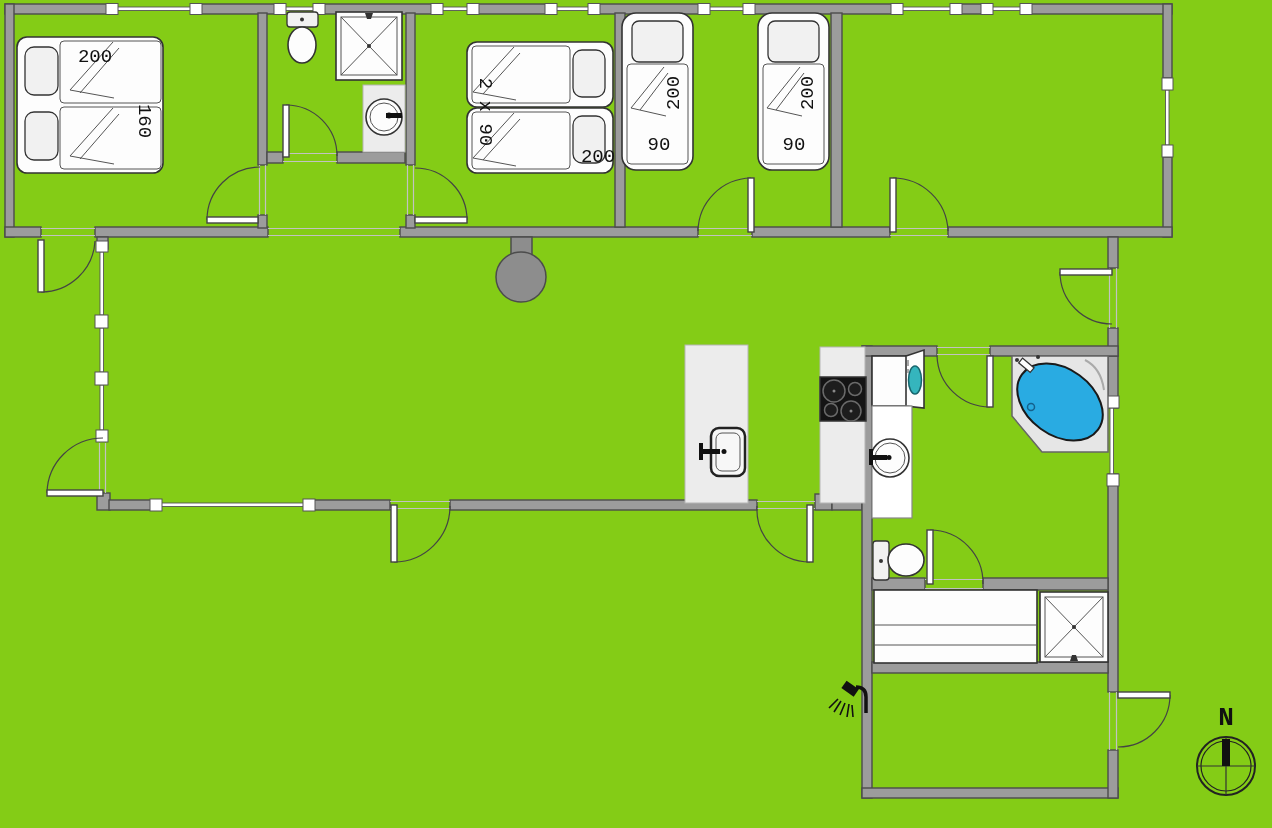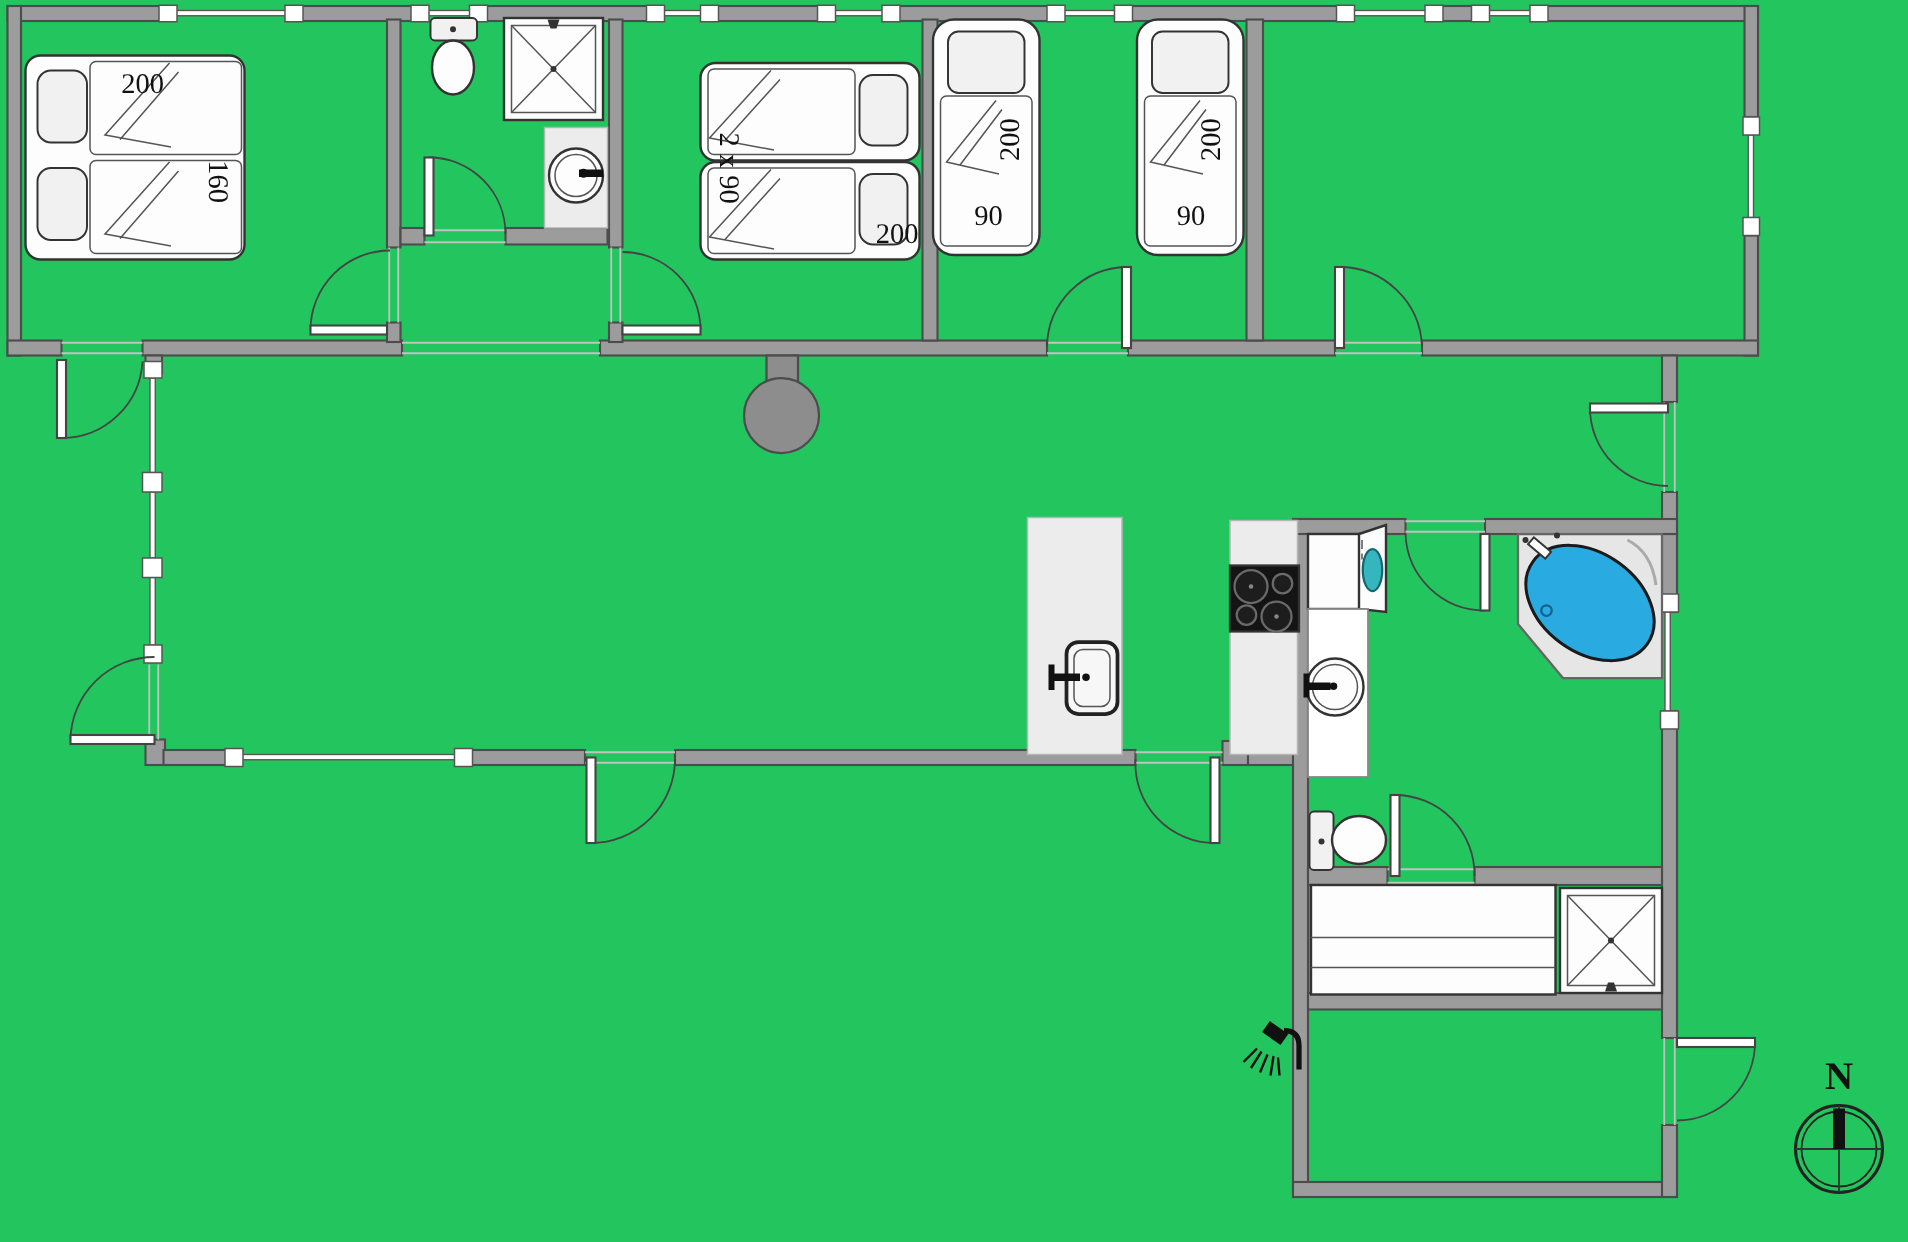--- a/index.html
+++ b/index.html
@@ -1,17 +1,17 @@
 <!DOCTYPE html>
 <html><head>
 <meta charset="utf-8">
 <style>
   html,body{margin:0;padding:0;background:#fff;}
-  #plan{position:relative;width:1272px;height:828px;background:#22c55e;overflow:hidden;
-        font-family:Liberation Serif, serif;}
+  #plan{position:relative;width:1272px;height:828px;background:#84cc16;overflow:hidden;
+        font-family:Liberation Mono, monospace;}
   svg{position:absolute;left:0;top:0;}
   .w{fill:#9c9c9c;stroke:#4c4c4c;stroke-width:1.4;}
   .cap{fill:#ffffff;stroke:#555;stroke-width:1;}
   .glass{fill:#ffffff;stroke:#555;stroke-width:0.9;}
   .th{stroke:#c2c2c2;stroke-width:1.2;}
   .arc{fill:none;stroke:#444;stroke-width:1.2;}
   .leaf{fill:#ffffff;stroke:#444;stroke-width:1.4;}
   .fix{fill:#fdfdfd;stroke:#333;stroke-width:1.6;}
   .fix2{fill:#f1f1f1;stroke:#333;stroke-width:1.3;}
   .ctr{fill:#ececec;stroke:#b5b5b5;stroke-width:1;}

